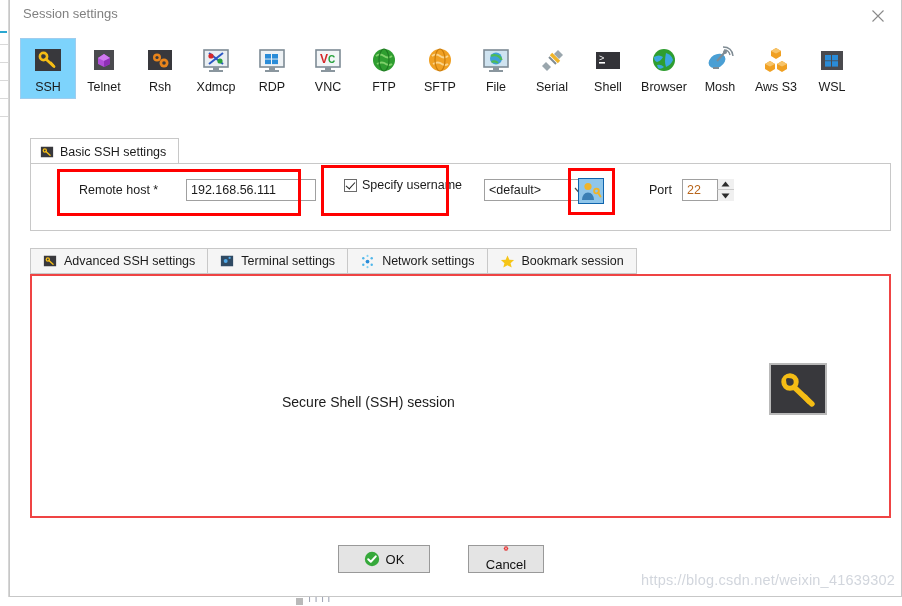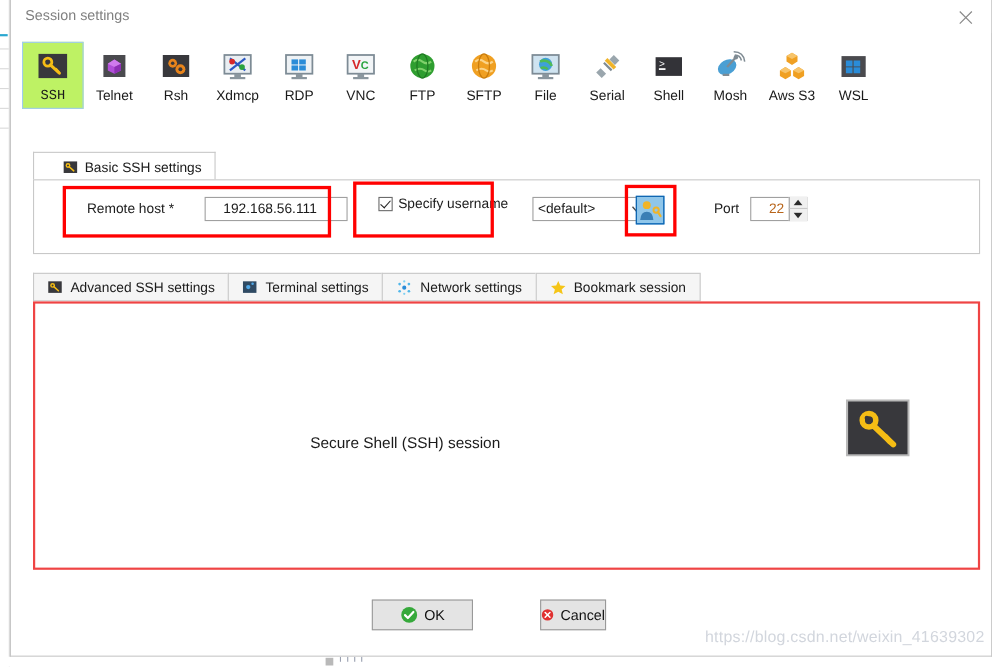--- a/index.html
+++ b/index.html
@@ -108,23 +108,22 @@
   .session-item {
     width: 56px;
     margin-top: 8px;
     padding: 5px 0 4px 0;
     text-align: center;
     border: 1px solid transparent;
     box-sizing: border-box;
     cursor: pointer;
   }
   .session-item.selected {
-    background: #bef264;
+    background: #7dd3fc;
     border-color: #9fcdee;
-    font-family: Liberation Mono, monospace;
   }
   .session-ico {
     width: 32px;
     height: 32px;
     margin: 0 auto 4px auto;
     display: block;
   }
   .session-label {
     font-size: 12.5px;
     color: #1a1a1a;
@@ -137,21 +136,21 @@
     position: absolute;
     left: 20px;
     top: 138px;
     height: 26px;
   }
   .tab-chip {
     display: inline-flex;
     align-items: center;
     gap: 6px;
     height: 26px;
-    padding: 0 12px 0 26px;
+    padding: 0 12px 0 9px;
     background: #ffffff;
     border: 1px solid #c8c8c8;
     border-bottom: none;
     font-size: 12.5px;
     color: #1b1b1b;
     box-sizing: border-box;
     cursor: pointer;
   }
   #basic-panel {
     position: absolute;
@@ -175,21 +174,21 @@
     font-size: 12.5px;
     color: #1b1b1b;
     white-space: nowrap;
   }
   .text-input {
     height: 22px;
     border: 1px solid #a0a0a0;
     background: #ffffff;
     font-size: 12.5px;
     color: #1b1b1b;
-    padding: 0 16px;
+    padding: 0 4px;
     box-sizing: border-box;
     font-family: "Liberation Sans", sans-serif;
     outline: none;
   }
 
   #remote-host-label { position: absolute; left: 48px; top: 19px; }
   #remote-host-input {
     position: absolute;
     left: 155px; top: 15px;
     width: 130px;
@@ -340,21 +339,21 @@
     box-sizing: border-box;
     display: flex;
     align-items: center;
     justify-content: center;
     gap: 6px;
     font-size: 13px;
     color: #111111;
     cursor: pointer;
   }
   #ok-button     { left: 328px; top: 545px; width: 92px; }
-  #cancel-button { left: 481px; top: 545px; width: 60px; }
+  #cancel-button { left: 458px; top: 545px; width: 76px; flex-direction: column; }
 
   
   #watermark {
     position: absolute;
     right: 6px;
     bottom: 8px;
     font-size: 14.5px;
     color: #d2d6dd;
     white-space: nowrap;
     letter-spacing: 0.2px;
@@ -505,20 +504,29 @@
 
     <div class="session-item">
       <svg class="session-ico" viewBox="0 0 32 32">
         <rect x="4" y="8" width="24" height="17" fill="#333338"></rect>
         <text x="7" y="17" font-family="Liberation Mono, monospace" font-size="9" fill="#ffffff">&gt;</text>
         <rect x="7" y="18" width="6" height="1.6" fill="#ffffff"></rect>
       </svg>
       <div class="session-label">Shell</div>
     </div>
 
+    <div class="session-item">
+      <svg class="session-ico" viewBox="0 0 32 32">
+        <circle cx="16" cy="16" r="11" fill="#2f9e30"></circle>
+        <path d="M6 13 Q11 10 15 13 Q13 17 9 18 Q6 17 6 13 Z" fill="#3ba7e0"></path>
+        <path d="M18 9 Q24 11 25 16 Q23 21 18 23 Q16 18 18 9 Z" fill="#3ba7e0"></path>
+        <path d="M9 21 Q13 20 16 23 Q13 26 10 24 Z" fill="#3ba7e0"></path>
+      </svg>
+      <div class="session-label">Browser</div>
+    </div>
 
     <div class="session-item">
       <svg class="session-ico" viewBox="0 0 32 32">
         <ellipse cx="13" cy="17" rx="9" ry="6.5" fill="#4a9fd4" transform="rotate(-30 13 17)"></ellipse>
         <path d="M13 17 L21 8" stroke="#7f8b93" stroke-width="2"></path>
         <circle cx="21" cy="8" r="2" fill="#7f8b93"></circle>
         <path d="M20 6 Q25 6 26 11" stroke="#7f8b93" stroke-width="1.4" fill="none"></path>
         <path d="M19 3 Q28 3 29 12" stroke="#7f8b93" stroke-width="1.4" fill="none"></path>
         <path d="M9 24 L15 24" stroke="#7f8b93" stroke-width="2"></path>
       </svg>

